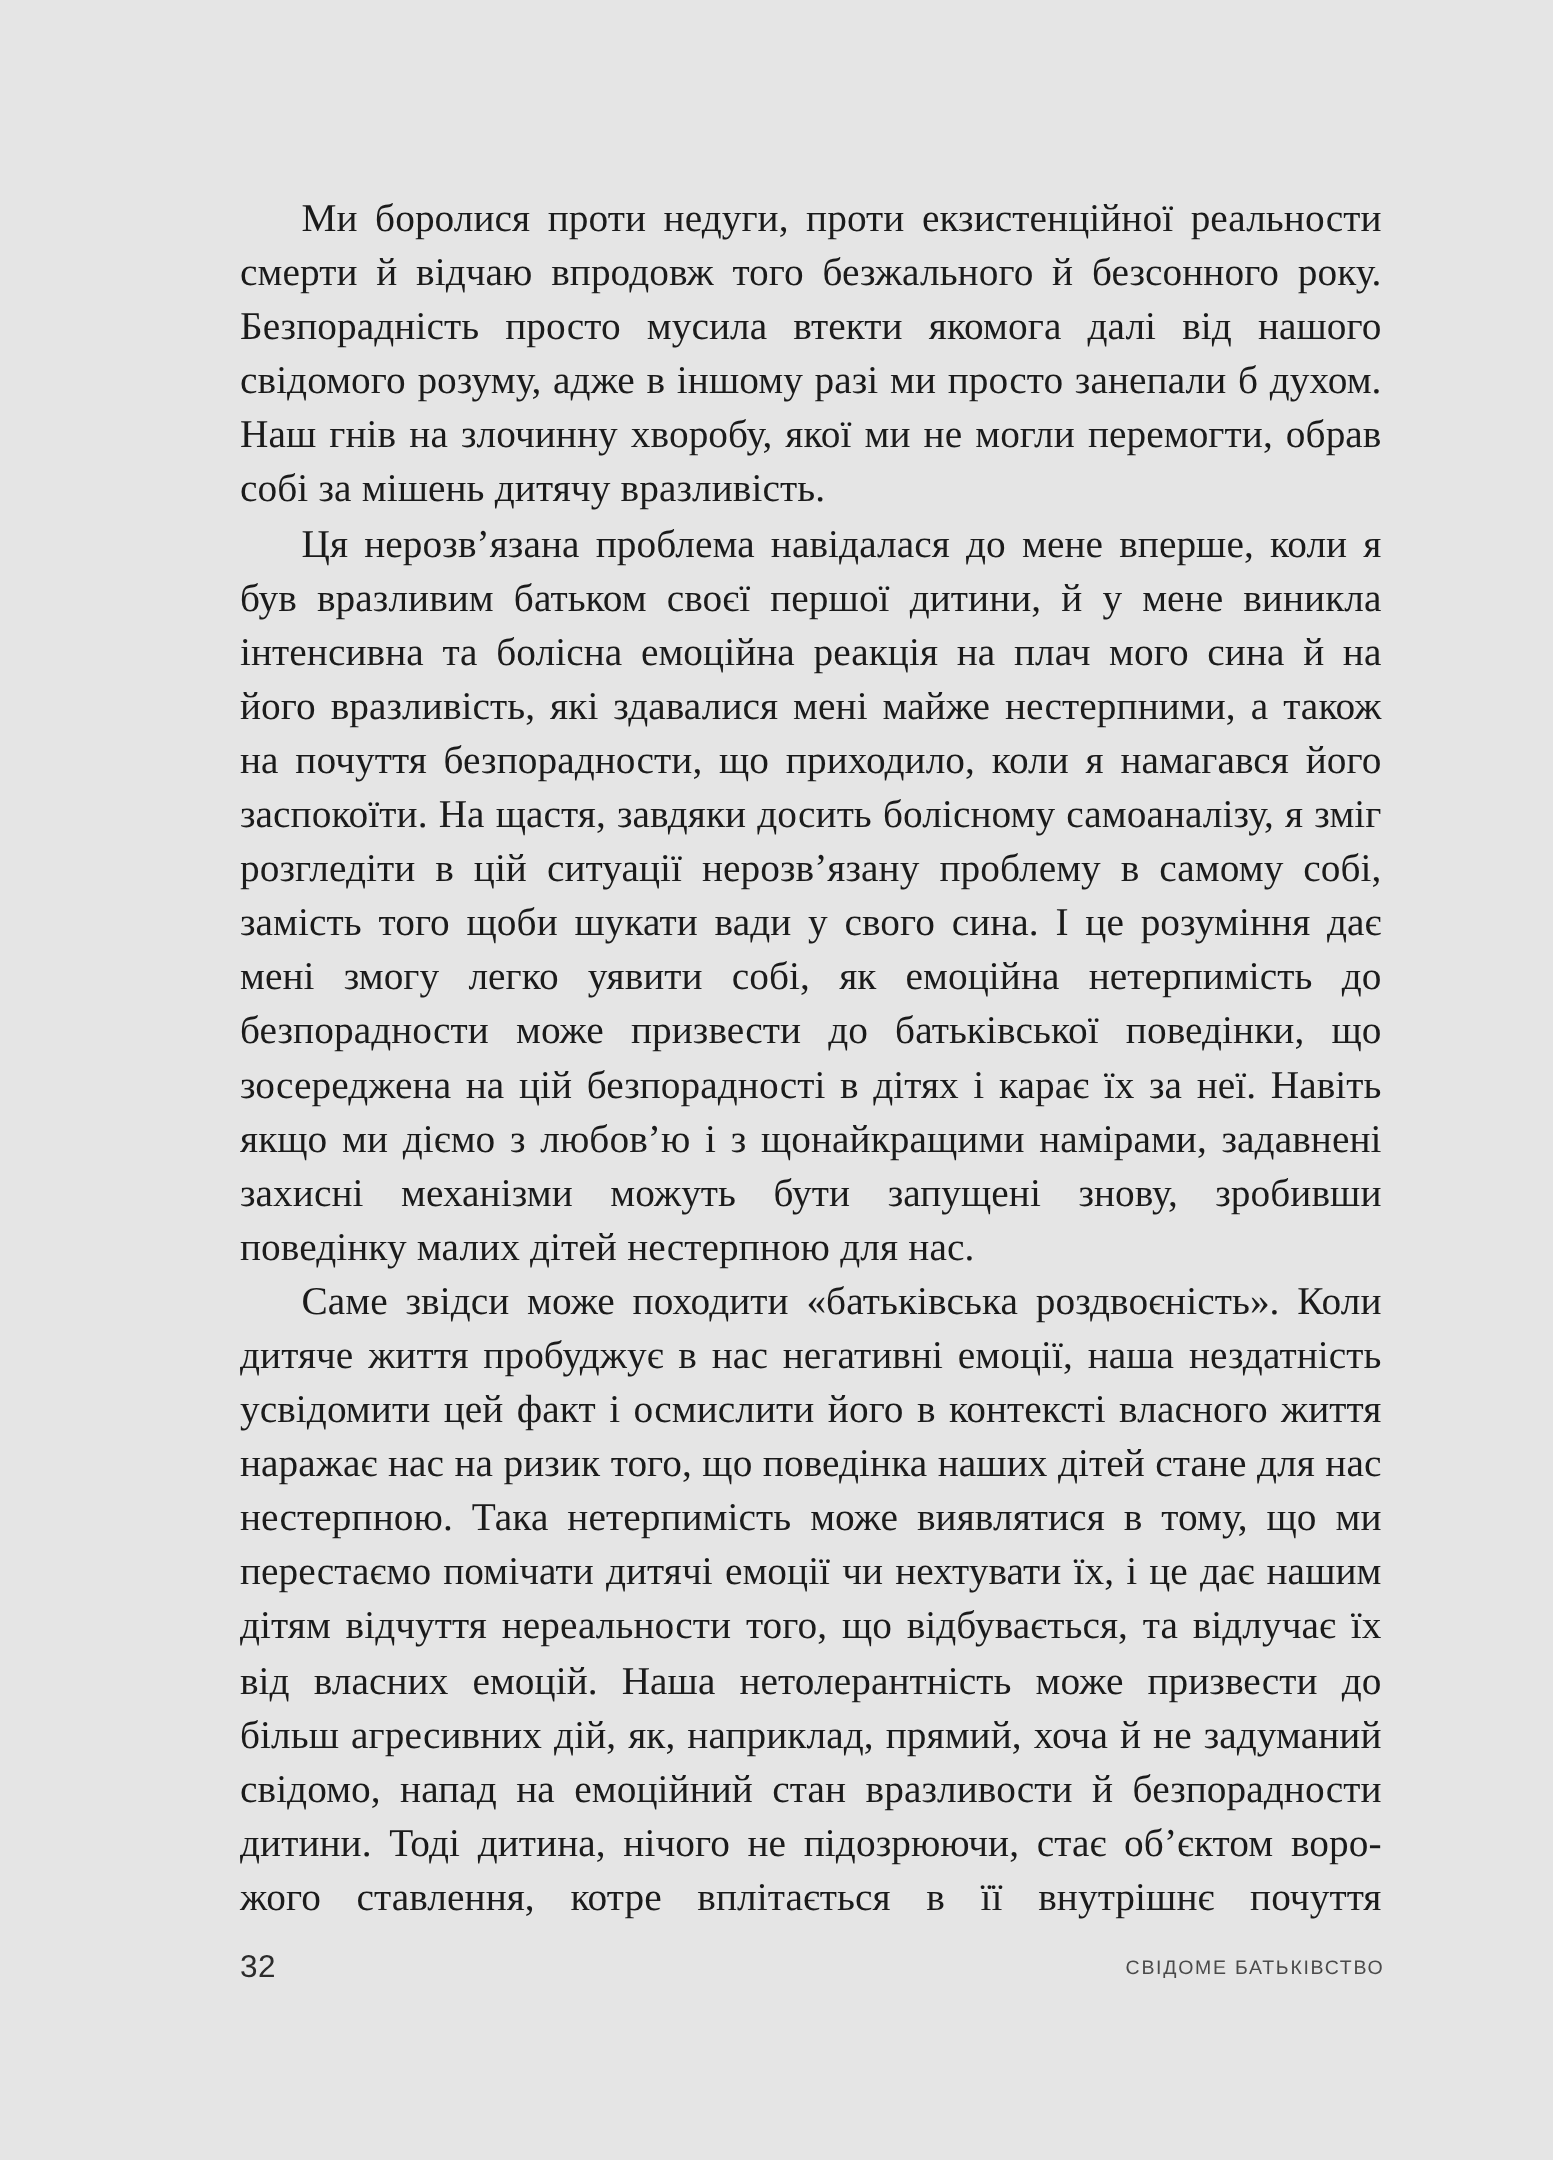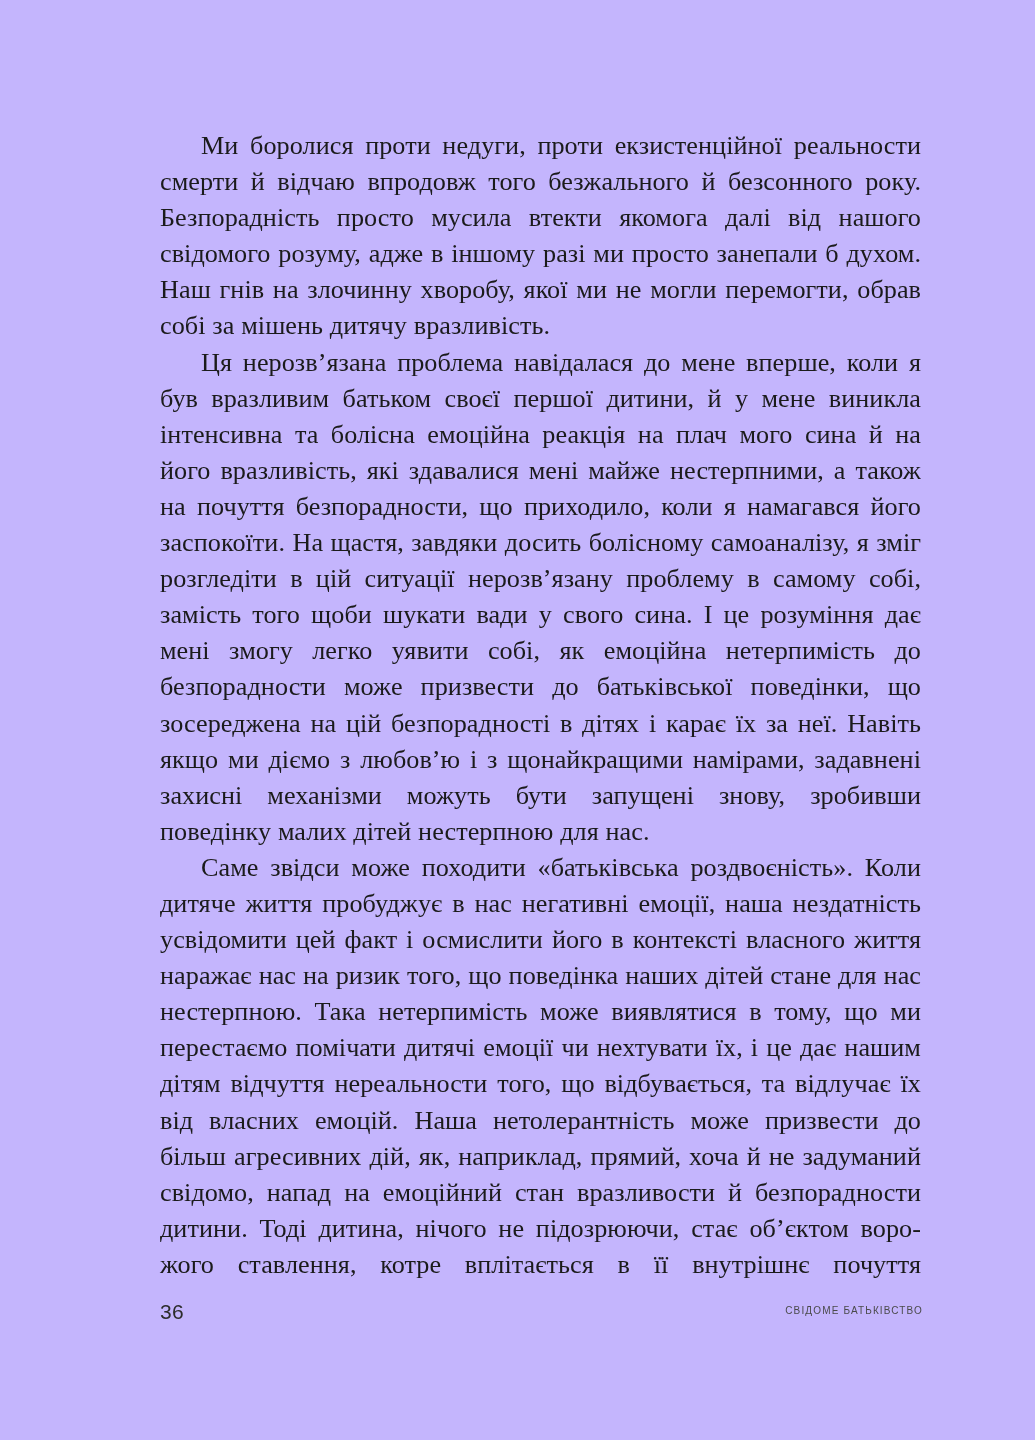--- a/index.html
+++ b/index.html
@@ -14,21 +14,21 @@
     overflow: hidden;
     font-family: "Liberation Serif", "DejaVu Serif", serif;
     color: #1a1a1a;
     -webkit-font-smoothing: antialiased;
   }
 
   .page {
     position: relative;
     width: 1035px;
     height: 1440px;
-    background: #c4b5fd;
+    background: #e5e5e5;
     box-sizing: border-box;
   }
 
   .text-block {
     position: absolute;
     left: 160px;
     top: 128px;
     width: 761px;
   }
 
@@ -70,37 +70,37 @@
   .folio {
     font-family: "Liberation Sans", "DejaVu Sans", sans-serif;
     font-size: 21px;
     color: #2c2c2c;
     letter-spacing: 0.3px;
     line-height: 1;
   }
 
   .running-head {
     font-family: "Liberation Sans", "DejaVu Sans", sans-serif;
-    font-size: 10px;
+    font-size: 13px;
     color: #4a4a4a;
     letter-spacing: 1.15px;
     text-transform: uppercase;
     line-height: 1;
     white-space: nowrap;
   }
 </style>
 </head>
 <body style="background: rgb(255, 255, 255);">
 
 <div class="page">
 
   <div class="text-block">
     <p class="para">Ми боролися проти недуги, проти екзистенційної реаль­ности смерти й відчаю впродовж того безжального й безсон­ного року. Безпорадність просто мусила втекти якомога далі від нашого свідомого розуму, адже в іншому разі ми просто занепали б духом. Наш гнів на злочинну хворобу, якої ми не могли перемогти, обрав собі за мішень дитячу вразливість.</p>
     <p class="para">Ця нерозв’язана проблема навідалася до мене вперше, коли я був вразливим батьком своєї першої дитини, й у мене вини­кла інтенсивна та болісна емоційна реакція на плач мого сина й на його вразливість, які здавалися мені майже нестерпними, а також на почуття безпорадности, що приходило, коли я на­магався його заспокоїти. На щастя, завдяки досить болісно­му самоаналізу, я зміг розгледіти в цій ситуації нерозв’язану проблему в самому собі, замість того щоби шукати вади у свого сина. І це розуміння дає мені змогу легко уявити собі, як емо­ційна нетерпимість до безпорадности може призвести до батьківської поведінки, що зосереджена на цій безпорадності в дітях і карає їх за неї. Навіть якщо ми діємо з любов’ю і з що­найкращими намірами, задавнені захисні механізми можуть бути запущені знову, зробивши поведінку малих дітей не­стерпною для нас.</p>
     <p class="para">Саме звідси може походити «батьківська роздвоєність». Коли дитяче життя пробуджує в нас негативні емоції, наша нездатність усвідомити цей факт і осмислити його в контексті власного життя наражає нас на ризик того, що поведінка на­ших дітей стане для нас нестерпною. Така нетерпимість може виявлятися в тому, що ми перестаємо помічати дитячі емо­ції чи нехтувати їх, і це дає нашим дітям відчуття нереаль­ности того, що відбувається, та відлучає їх від власних емоцій. Наша нетолерантність може призвести до більш агресивних дій, як, наприклад, прямий, хоча й не задуманий свідомо, на­пад на емоційний стан вразливости й безпорадности дити­ни. Тоді дитина, нічого не підозрюючи, стає об’єктом воро­жого ставлення, котре вплітається в її внутрішнє почуття</p>
   </div>
 
   <div class="footer">
-    <span class="folio">36</span>
+    <span class="folio">32</span>
     <span class="running-head" style="color: rgb(74, 74, 74);">СВІДОМЕ БАТЬКІВСТВО</span>
   </div>
 
 </div>
 
 </body></html>

